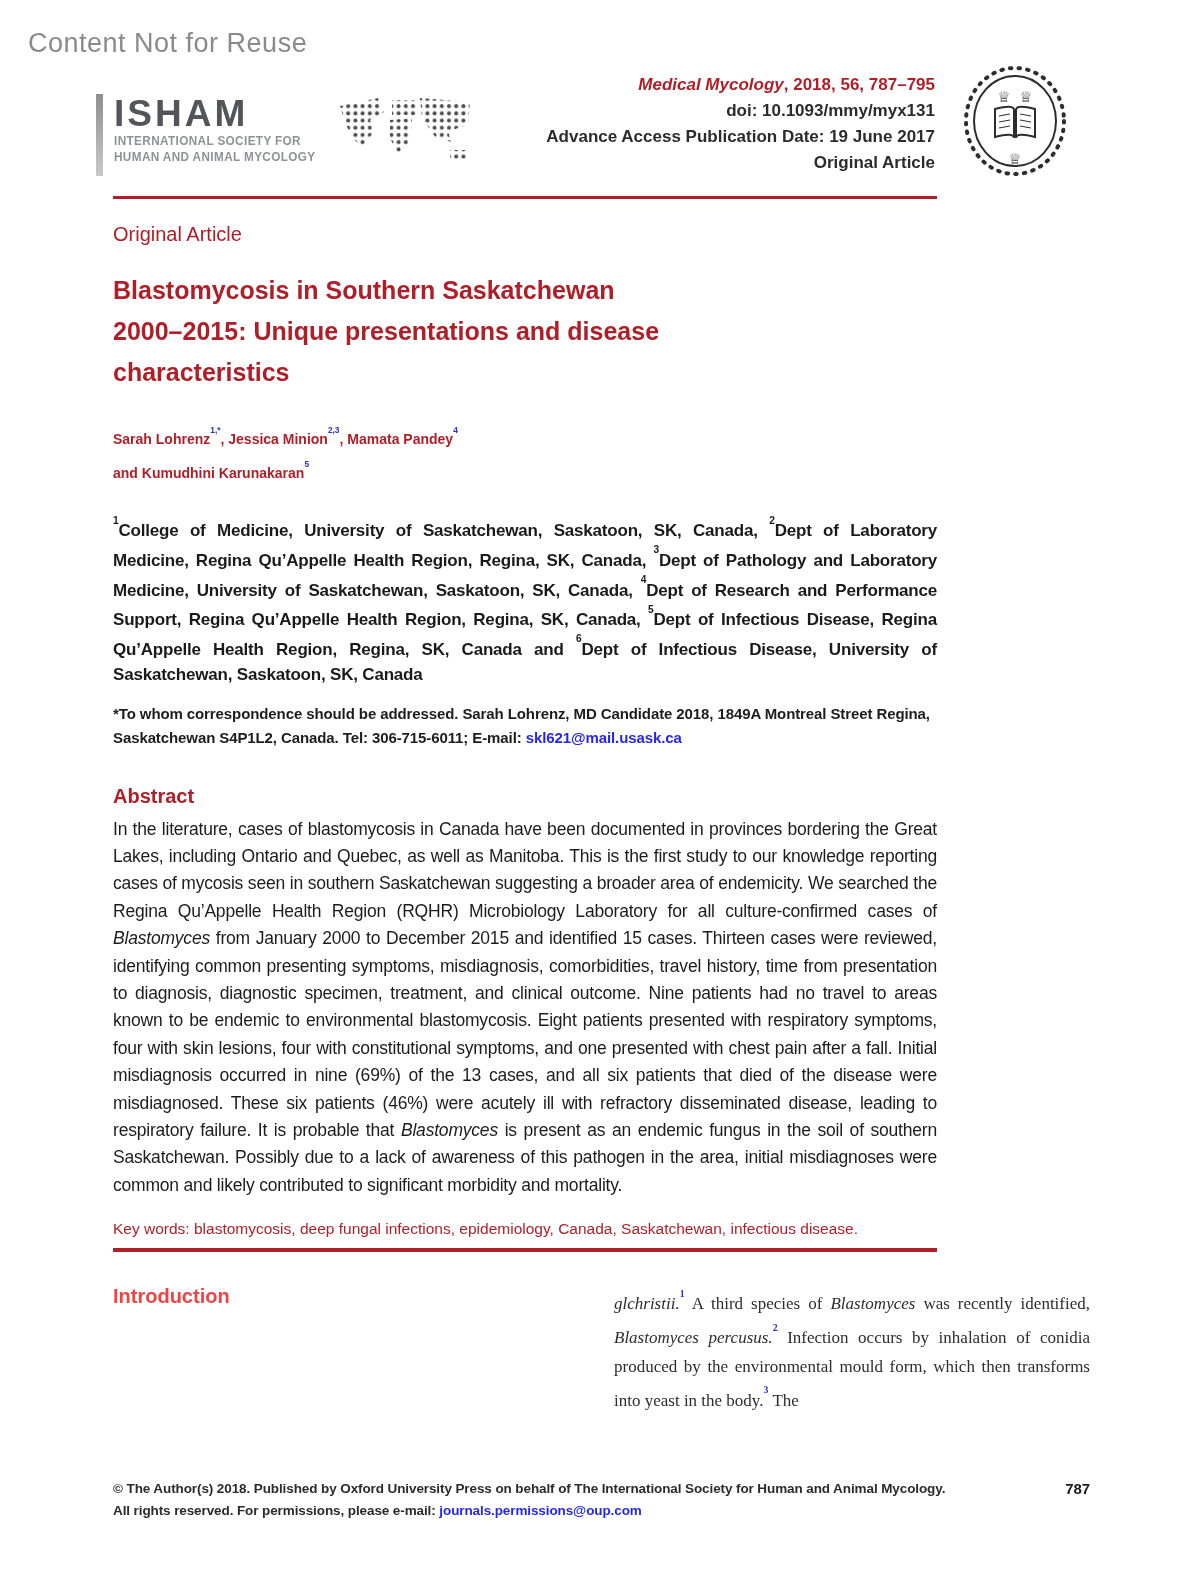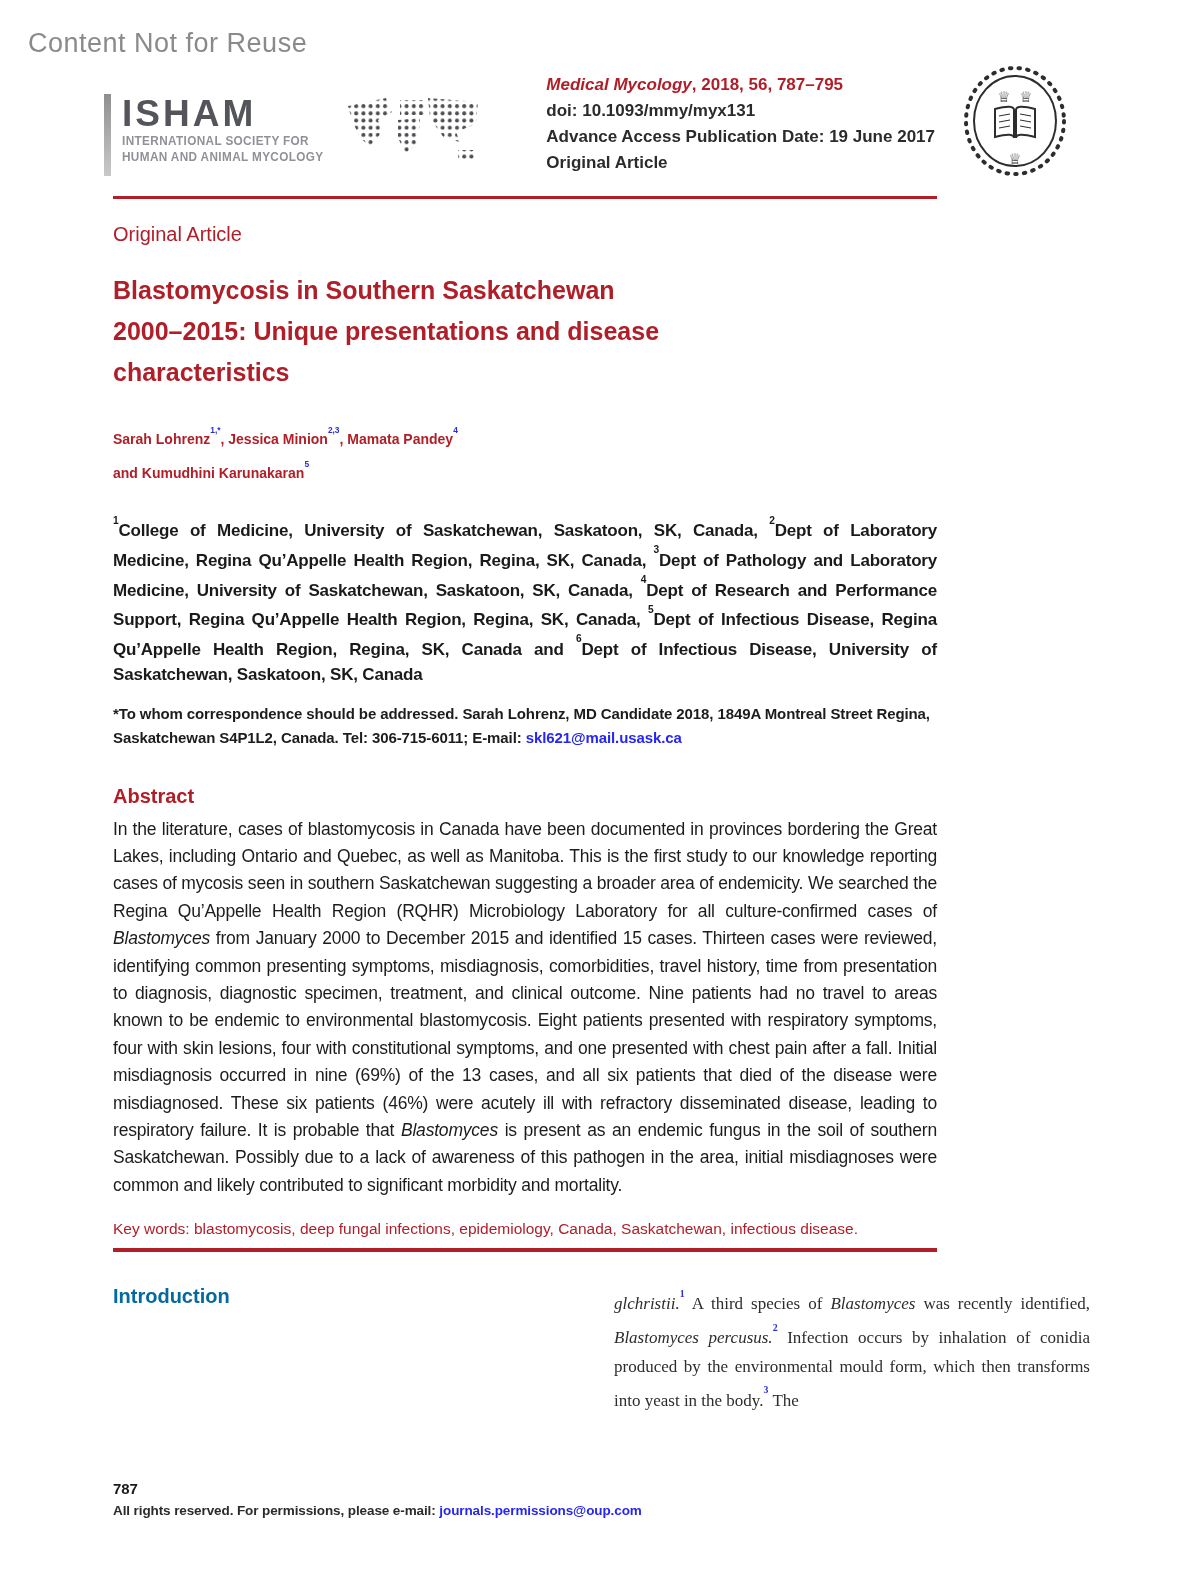--- a/index.html
+++ b/index.html
@@ -11,41 +11,41 @@
     font-family:"Liberation Sans", sans-serif;
     overflow:hidden;
   }
   
   .watermark{
     position:absolute; left:28px; top:28px;
     font-size:27px; color:#8a8a8a; letter-spacing:0.5px;
   }
   
   .isham{
-    position:absolute; left:104px; top:94px;
+    position:absolute; left:96px; top:94px;
     display:flex; align-items:flex-start;justify-content:space-between;
   }
   .isham-bar{
     width:7px; height:82px; margin-right:11px;
     background:linear-gradient(to bottom,#8f8f8f,#c9c9c9);
   }
   .isham-text{display:flex; flex-direction:column;}
   .isham-acronym{
     font-size:37px; font-weight:700; color:#53555a;
     letter-spacing:3px; line-height:40px;
   }
   .isham-sub{
     font-size:12.5px; color:#8f9196; font-weight:700;
     letter-spacing:0.4px; line-height:15.5px; transform:scaleX(0.94);
     transform-origin:left;
   }
   .isham-map{margin-left:10px; margin-top:2px;}
   .journal-block{
     position:absolute; top:72px; right:265px;
-    text-align:left; font-size:17px; font-weight:700;
+    text-align:right; font-size:17px; font-weight:700;
     line-height:26px; color:#2b2b2b;
   }
   .journal-line1{color:#b01e28;}
   .journal-name{font-style:italic;}
   .oup-crest{position:absolute; left:962px; top:64px;}
   .header-rule{
     position:absolute; left:113px; top:196px;
     width:824px; height:3px; background:#b01e28;
   }
   
@@ -92,21 +92,21 @@
     margin-top:20px; width:824px; font-size:15.5px; color:#b01e28;
     line-height:20px;
   }
   .keywords-label{font-weight:400;}
   .keywords-rule{margin-top:9px; width:824px; height:4px; background:#b01e28;}
   
   .columns{margin-top:32px; display:flex; width:977px;}
   .col-left{width:466px; margin-right:35px;}
   .col-right{width:476px;}
   .intro-heading{
-    font-size:20px; font-weight:700; color:#0369a1; line-height:24px;
+    font-size:20px; font-weight:700; color:#ef4444; line-height:24px;
     margin-bottom:24px;
   }
   .serif-body{
     font-family:"Liberation Serif", serif;
     font-size:17px; color:#2d2d2d; line-height:29px; text-align:justify;
   }
   .serif-body .sup-blue{font-weight:700; font-size:58%;}
   
   .footer{
     position:absolute; left:113px; top:1478px; width:977px;
@@ -222,20 +222,21 @@
       <div class="col-right">
         <p class="serif-body" style="margin:0;">
           <span class="italic">glchristii.</span><sup class="sup sup-blue">1</sup><span> A third species of </span><span class="italic">Blastomyces</span><span> was recently identified, </span><span class="italic">Blastomyces percusus.</span><sup class="sup sup-blue">2</sup><span> Infection occurs by in­halation of conidia produced by the environmental mould form, which then transforms into yeast in the body.</span><sup class="sup sup-blue">3</sup><span> The</span>
         </p>
       </div>
     </div>
   </div>
 
   <div class="footer">
     <div class="footer-row">
+      <span>© The Author(s) 2018. Published by Oxford University Press on behalf of The International Society for Human and Animal Mycology.</span>
       <span class="page-number">787</span>
     </div>
     <div>
       <span>All rights reserved. For permissions, please e-mail: </span><a class="email-link">journals.permissions@oup.com</a>
     </div>
   </div>
 
 </div>
 
 </body></html>

